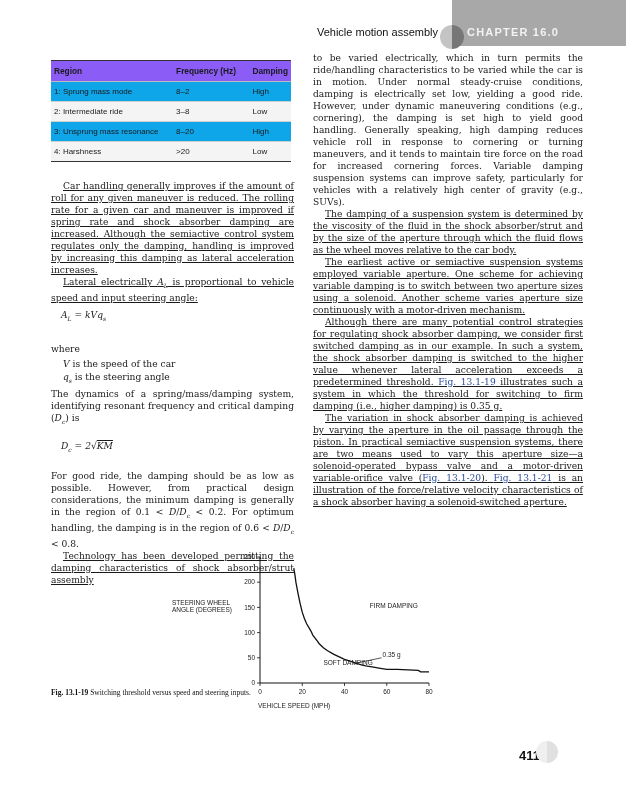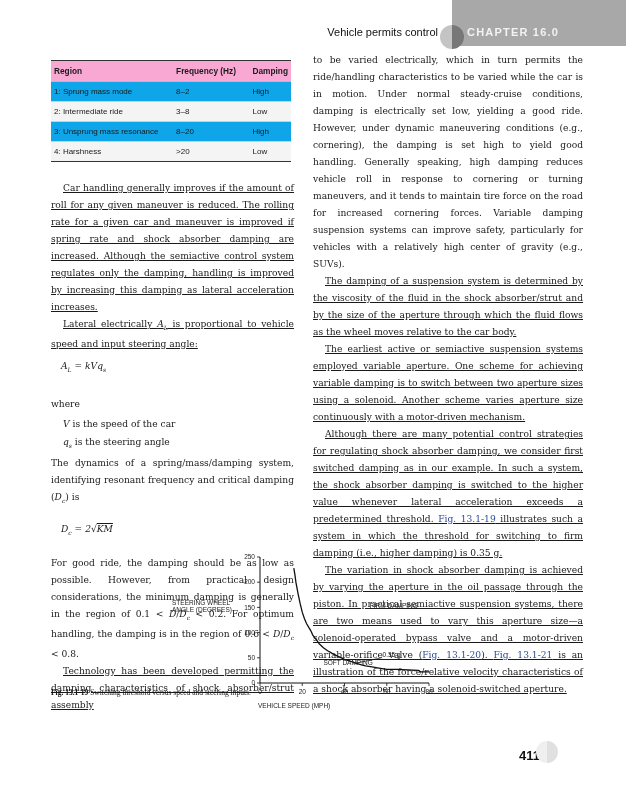--- a/index.html
+++ b/index.html
@@ -3,26 +3,26 @@
 <meta charset="utf-8">
 <style>
   html, body { margin: 0; padding: 0; }
   body { width: 626px; height: 800px; background: #ffffff; position: relative; overflow: hidden; font-family: "DejaVu Serif", serif; color: #1a1a1a; }
   .header-band { position: absolute; left: 452px; top: 0; width: 174px; height: 46px; background: #a8a8a8; }
   .header-title { position: absolute; right: 188px; top: 26px; font-family: "Liberation Sans", sans-serif; font-size: 11px; color: #111; white-space: nowrap; }
   .header-circle { position: absolute; left: 440px; top: 25px; width: 24px; height: 24px; border-radius: 50%; background: linear-gradient(to right, #c4c4c4 50%, #777 50%); }
   .header-chapter { position: absolute; left: 467px; top: 26px; font-family: "Liberation Sans", sans-serif; font-size: 11px; font-weight: bold; letter-spacing: 1.2px; color: #f2f2f2; }
 
   table.region-table { position: absolute; left: 51px; top: 60px; width: 240px; border-collapse: collapse; font-family: "Liberation Sans", sans-serif; font-size: 8px; border-top: 1.5px solid #333; border-bottom: 1.5px solid #333; }
-  table.region-table th { text-align: left; font-weight: bold; font-size: 8.3px; padding: 5px 3px 5px 3px; background: #f9a8d4; border-bottom: 1px solid #bbb; }
+  table.region-table th { text-align: left; font-weight: bold; font-size: 8.3px; padding: 5px 3px 5px 3px; background: #8b5cf6; border-bottom: 1px solid #bbb; }
   table.region-table td { padding: 5px 3px 5px 3px; border-bottom: 1px solid #cfcfcf; background: #0ea5e9; }
   table.region-table tr:last-child td { border-bottom: none; }
   table.region-table tr:nth-child(even) td { background: #f4f4f4; }
 
-  .col { position: absolute; font-size: 9.15px; line-height: 17px; text-align: justify; }
+  .col { position: absolute; font-size: 9.15px; line-height: 12px; text-align: justify; }
   .col-left { left: 51px; top: 180px; width: 243px; }
   .col-right { left: 313px; top: 52px; width: 270px; }
   .col p { margin: 0; }
   .col p.indent { text-indent: 12px; text-decoration: underline; }
   .col .math { font-style: italic; }
   .col .eq { margin: 5px 0 8px 10px; font-style: italic; }
   .col .where { margin: 18px 0 3px 0; }
   .col .def { margin: 0 0 1px 12px; }
   .link { color: #2a4b9a; }
 
@@ -33,21 +33,21 @@
   .caption { position: absolute; left: 51px; top: 688px; font-family: Liberation Serif, serif; font-size: 7.5px; color: #111; }
   .caption b { font-weight: bold; }
 
   .page-number { position: absolute; left: 519px; top: 748px; font-family: "Liberation Sans", sans-serif; font-size: 13px; font-weight: bold; color: #111; }
   .page-circle { position: absolute; left: 536px; top: 741px; width: 22px; height: 22px; border-radius: 50%; background: linear-gradient(to right, #efefef 50%, #e0e0e0 50%); }
 </style>
 </head>
 <body>
 
 <div class="header-band"></div>
-<div class="header-title">Vehicle permits control</div>
+<div class="header-title">Vehicle motion assembly</div>
 <div class="header-circle"></div>
 <div class="header-chapter">CHAPTER 16.0</div>
 
 <table class="region-table">
   <thead>
     <tr>
       <th style="width:120px">Region</th>
       <th style="width:72px">Frequency (Hz)</th>
       <th>Damping</th>
     </tr>

